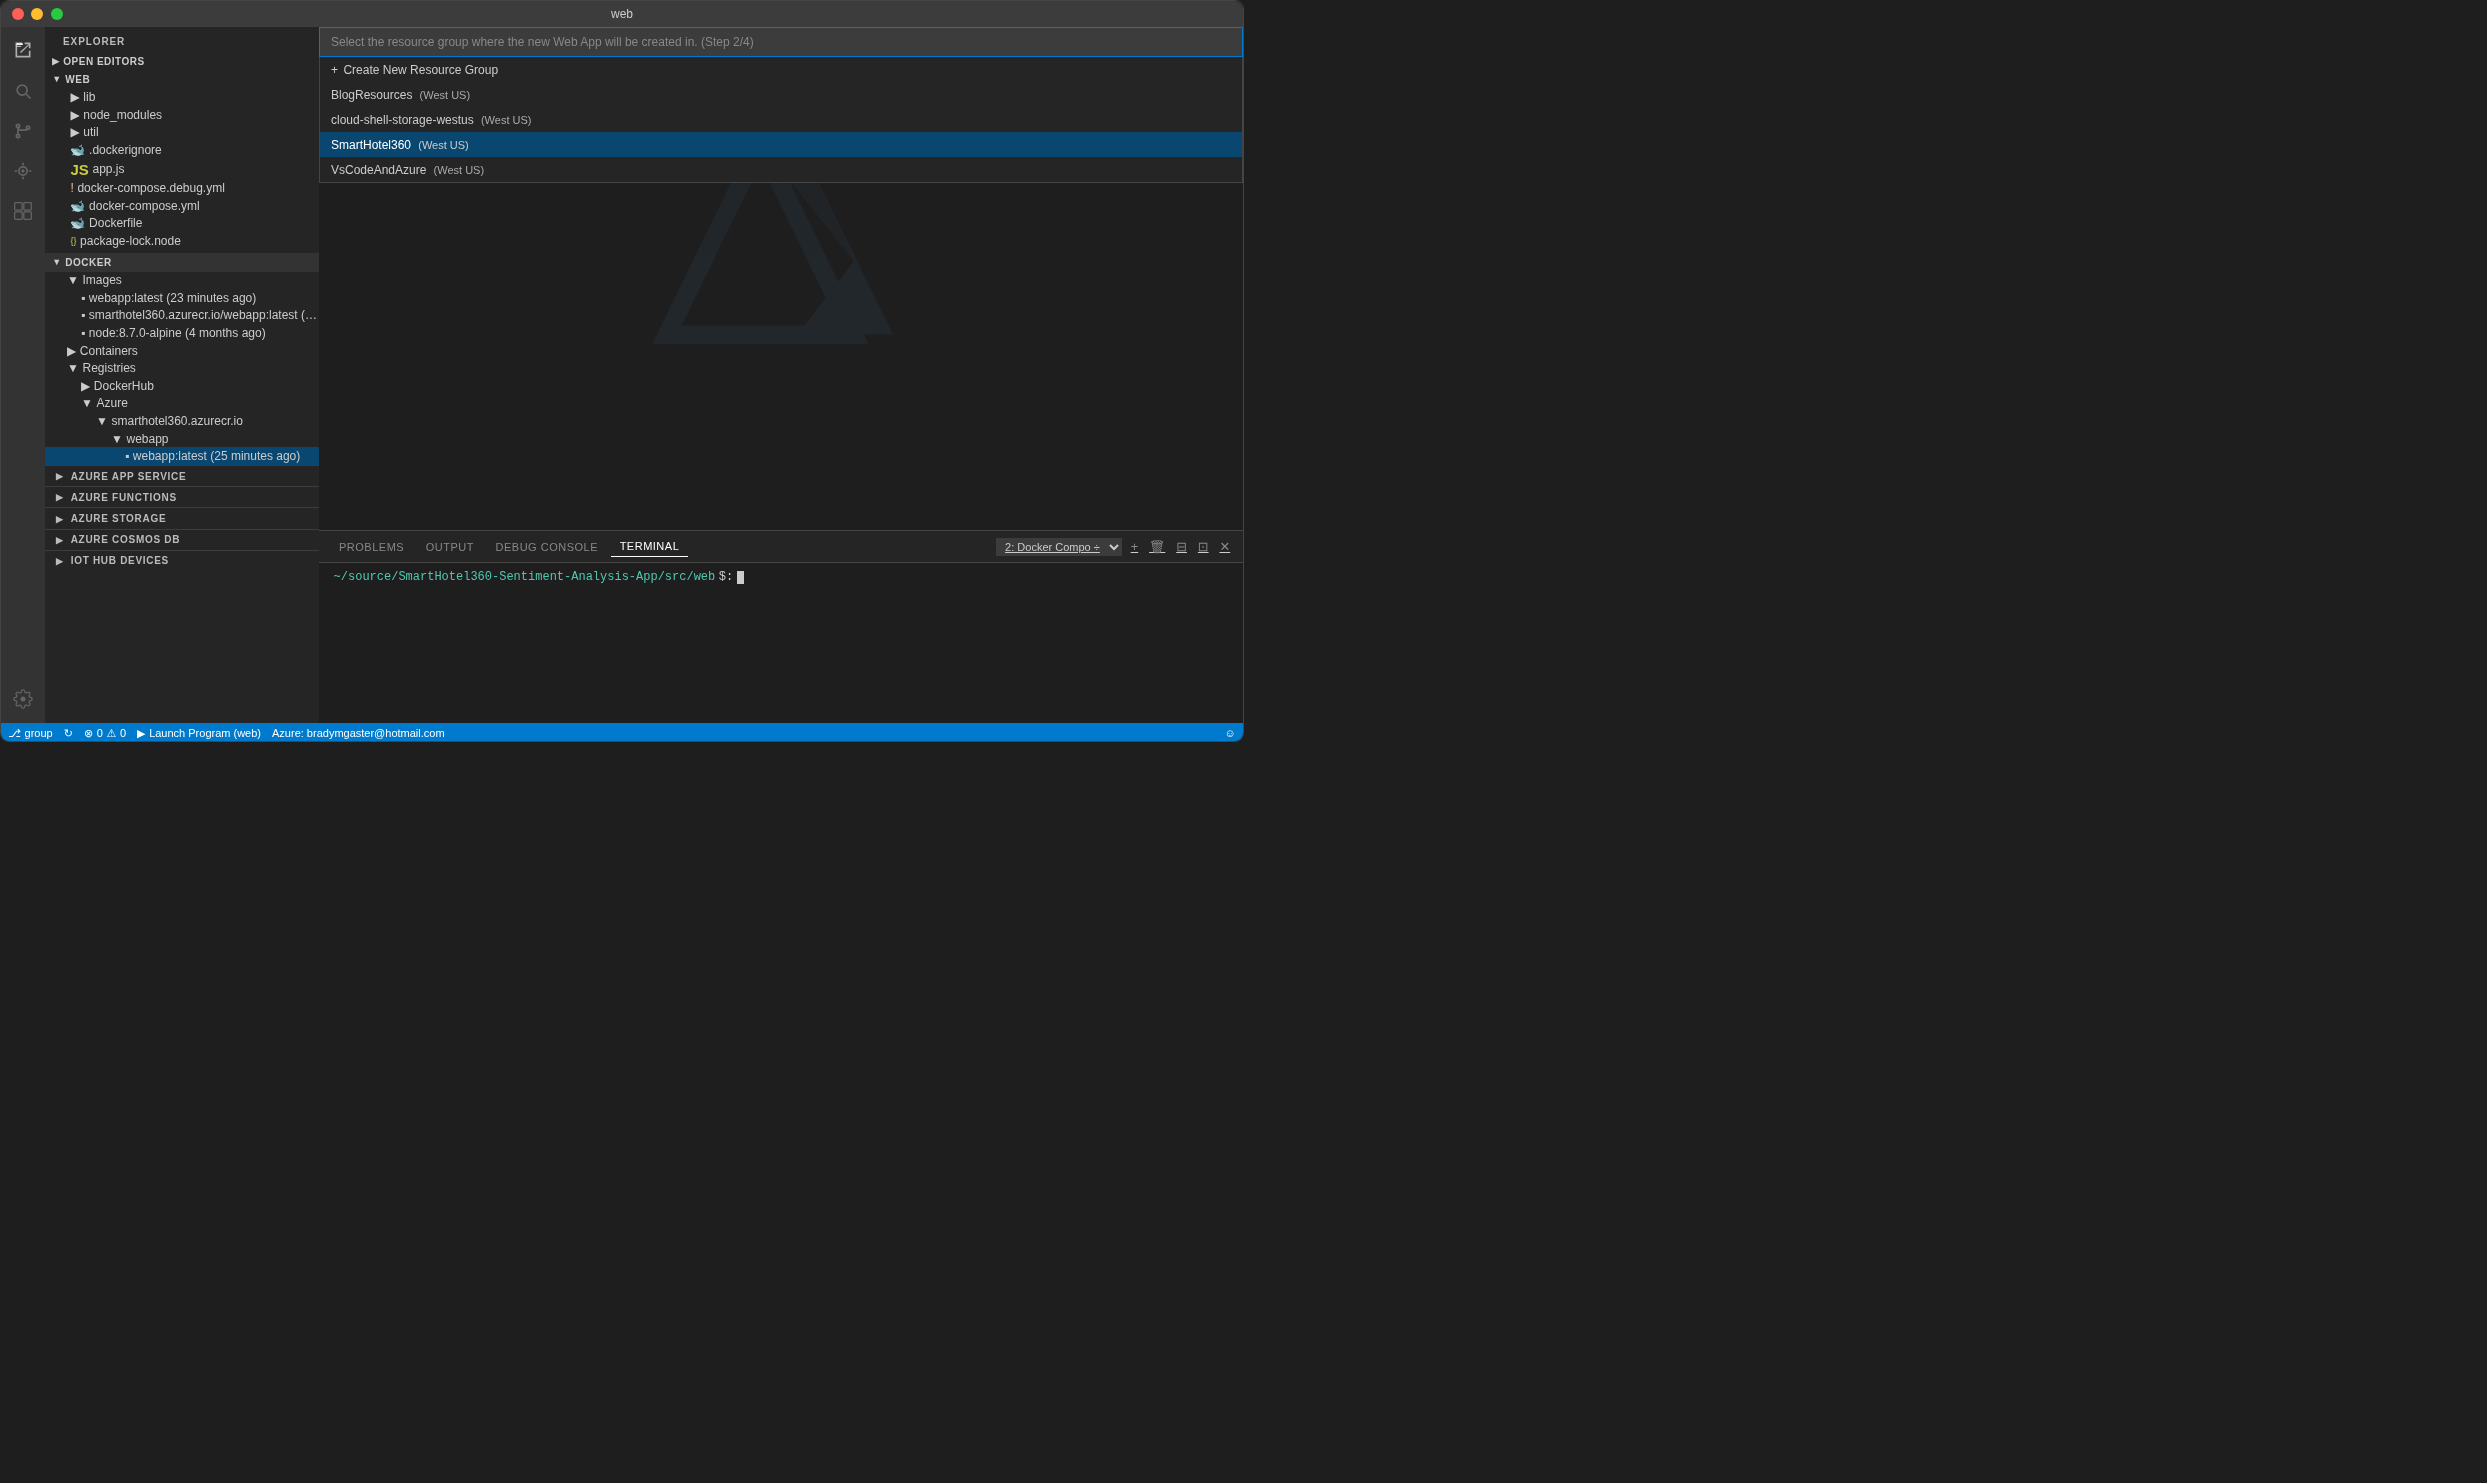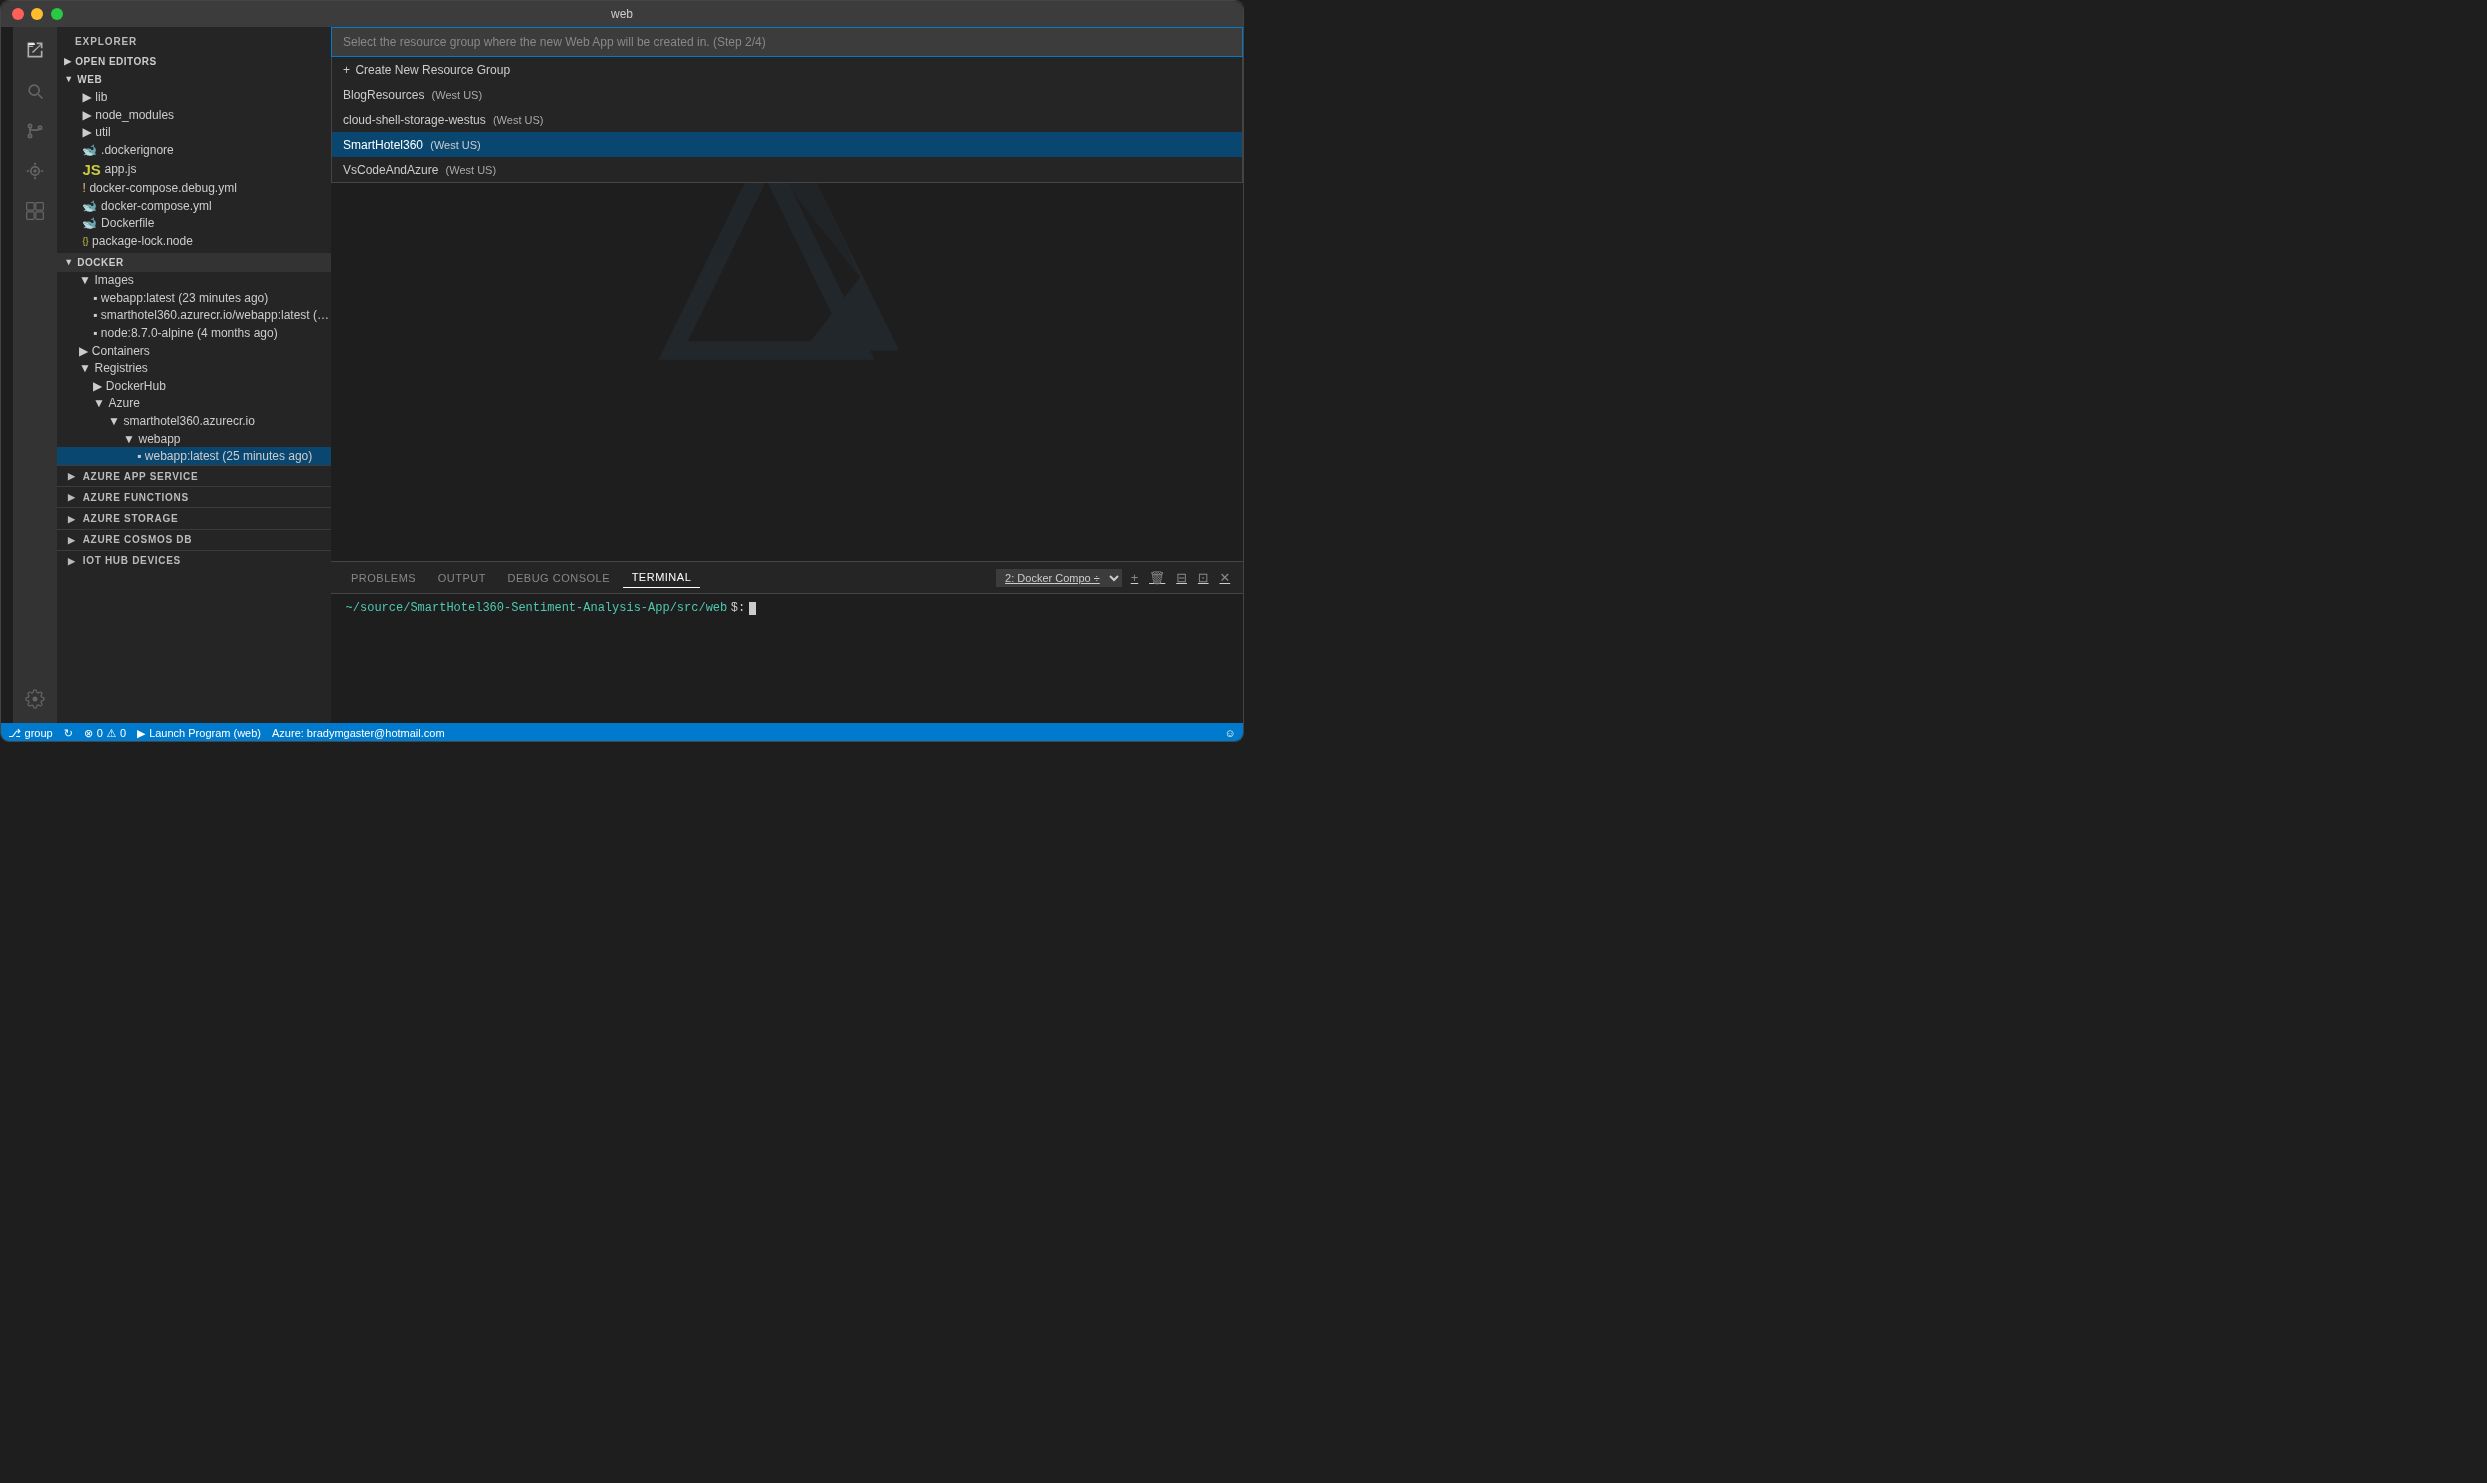--- a/index.html
+++ b/index.html
@@ -42,21 +42,20 @@
     .tl-green { background: #28ca41; }
     .titlebar-title {
       color: #ccc;
       font-size: 12px;
     }
 
     
     .main-container {
       display: flex;
       height: calc(742px - 25.5px - 20px);
-      padding-left: 12px;
     }
 
     
     .activity-bar {
       width: 44px;
       background: #333333;
       display: flex;
       flex-direction: column;
       align-items: center;
       padding-top: 7.3px;
@@ -227,21 +226,21 @@
     .dropdown-item.highlighted .region {
       color: #ccc;
     }
     .dropdown-item .plus-icon {
       color: #ccc;
       margin-right: 1.8px;
     }
 
     
     .terminal-panel {
-      height: 162px;
+      height: 193px;
       background: #ffffff;
       border-top: 0.9px solid #454545;
       display: flex;
       flex-direction: column;
     }
     .terminal-tabs {
       display: flex;
       align-items: center;
       background: #252526;
       border-bottom: 0.9px solid #454545;

